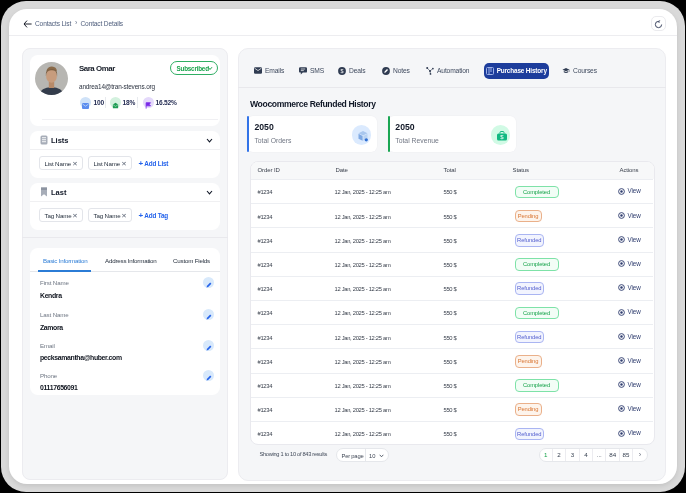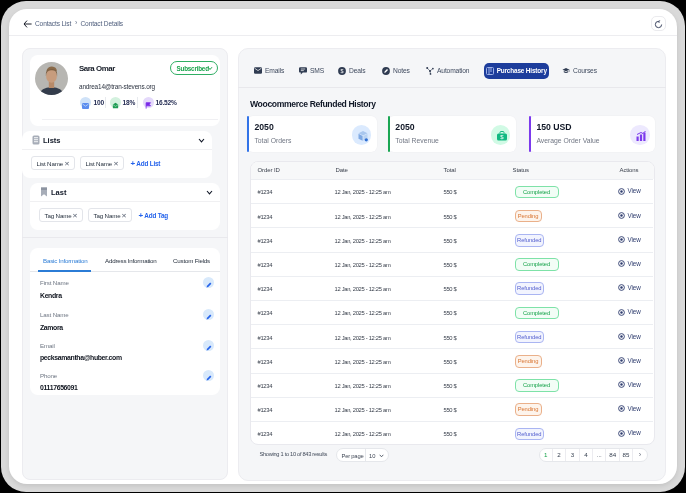--- a/index.html
+++ b/index.html
@@ -124,21 +124,21 @@
           <path d="M1.3 0.8 V7.6 M1.3 0.8 H6.3 L4.8 2.6 L6.3 4.4 H1.3" stroke="#7928e8" fill="#7928e8" stroke-width="0.9"></path>
         </svg></div>
     <div class="statnum" style="left:125.5px;top:44px">16.52%</div>
     <div style="position:absolute;left:75.3px;top:42px;width:1px;height:11px;background:#e8eaee"></div>
     <div style="position:absolute;left:106.5px;top:42px;width:1px;height:11px;background:#e8eaee"></div>
     <div class="subbtn">Subscribed<svg width="6" height="5" viewBox="0 0 6 5" style="position:absolute;right:4px;top:4.5px">
           <path d="M1 1.2 L3 3.5 L5 1.2" stroke="#16a34a" stroke-width="1" fill="none"></path>
         </svg></div>
   </div>
 
-  <div class="card" style="left:22px;top:130.5px;width:190px;height:47px">
+  <div class="card" style="left:30px;top:130.5px;width:190px;height:47px">
     <svg style="position:absolute;left:8.5px;top:4.5px" width="10" height="10" viewBox="0 0 10 10">
         <rect x="1.5" y="0.5" width="7" height="9" rx="1.5" fill="#a7adb8"></rect>
         <rect x="3" y="2.3" width="4" height="0.9" fill="#fff"></rect>
         <rect x="3" y="4.3" width="4" height="0.9" fill="#fff"></rect>
         <rect x="3" y="6.3" width="4" height="0.9" fill="#fff"></rect>
       </svg>
     <div class="secthead" style="position:absolute;left:21px;top:5.5px">Lists</div>
     <svg class="chev" style="position:absolute;left:176px;top:6.5px" viewBox="0 0 7 7">
         <path d="M1 2 L3.5 4.8 L6 2" stroke="#111827" stroke-width="1.1" fill="none"></path>
       </svg>
@@ -247,31 +247,20 @@
   <div class="scard" style="left:388.3px">
     <div class="sbar" style="background:#1aa653"></div>
     <div class="sval">2050</div>
     <div class="slab">Total Revenue</div>
     <div class="sic" style="background:#d1fae5"><svg width="12" height="12" style="margin:5px" viewBox="0 0 12 12">
           <rect x="1" y="3.5" width="10" height="7" rx="1.5" fill="#10b981"></rect>
           <path d="M4 3.5 V2.5 Q4 1.5 5 1.5 H7 Q8 1.5 8 2.5 V3.5" fill="none" stroke="#10b981"></path>
           <text x="6" y="9" font-size="6" text-anchor="middle" fill="#fff">$</text>
         </svg></div>
   </div>
-  <div class="scard" style="left:529.4px;width:125.8px">
-    <div class="sbar" style="background:#7c3aed"></div>
-    <div class="sval">150 USD</div>
-    <div class="slab">Average Order Value</div>
-    <div class="sic" style="background:#ede9fe"><svg width="12" height="12" style="margin:5px" viewBox="0 0 12 12">
-          <rect x="1.5" y="6.5" width="2.2" height="4.5" fill="#7c3aed"></rect>
-          <rect x="4.9" y="4.5" width="2.2" height="6.5" fill="#7c3aed"></rect>
-          <rect x="8.3" y="2.5" width="2.2" height="8.5" fill="#7c3aed"></rect>
-          <path d="M2 4.5 L6 2.5 L8 3.5 L10.5 1" stroke="#7c3aed" fill="none"></path>
-        </svg></div>
-  </div>
 
   <div class="tbl">
       <div style="position:absolute;left:0;top:0;width:403px;height:17px;background:#f7f8f9;border-radius:7px 7px 0 0"></div>
       <div class="th" style="left:7px;top:5px">Order ID</div>
       <div class="th" style="left:85px;top:5px">Date</div>
       <div class="th" style="left:193px;top:5px">Total</div>
       <div class="th" style="left:262px;top:5px">Status</div>
       <div class="th" style="left:369px;top:5px">Actions</div>
       <div class="rowline" style="top:17px"></div>
       <div class="td" style="left:7px;top:27.4px">#1234</div>

